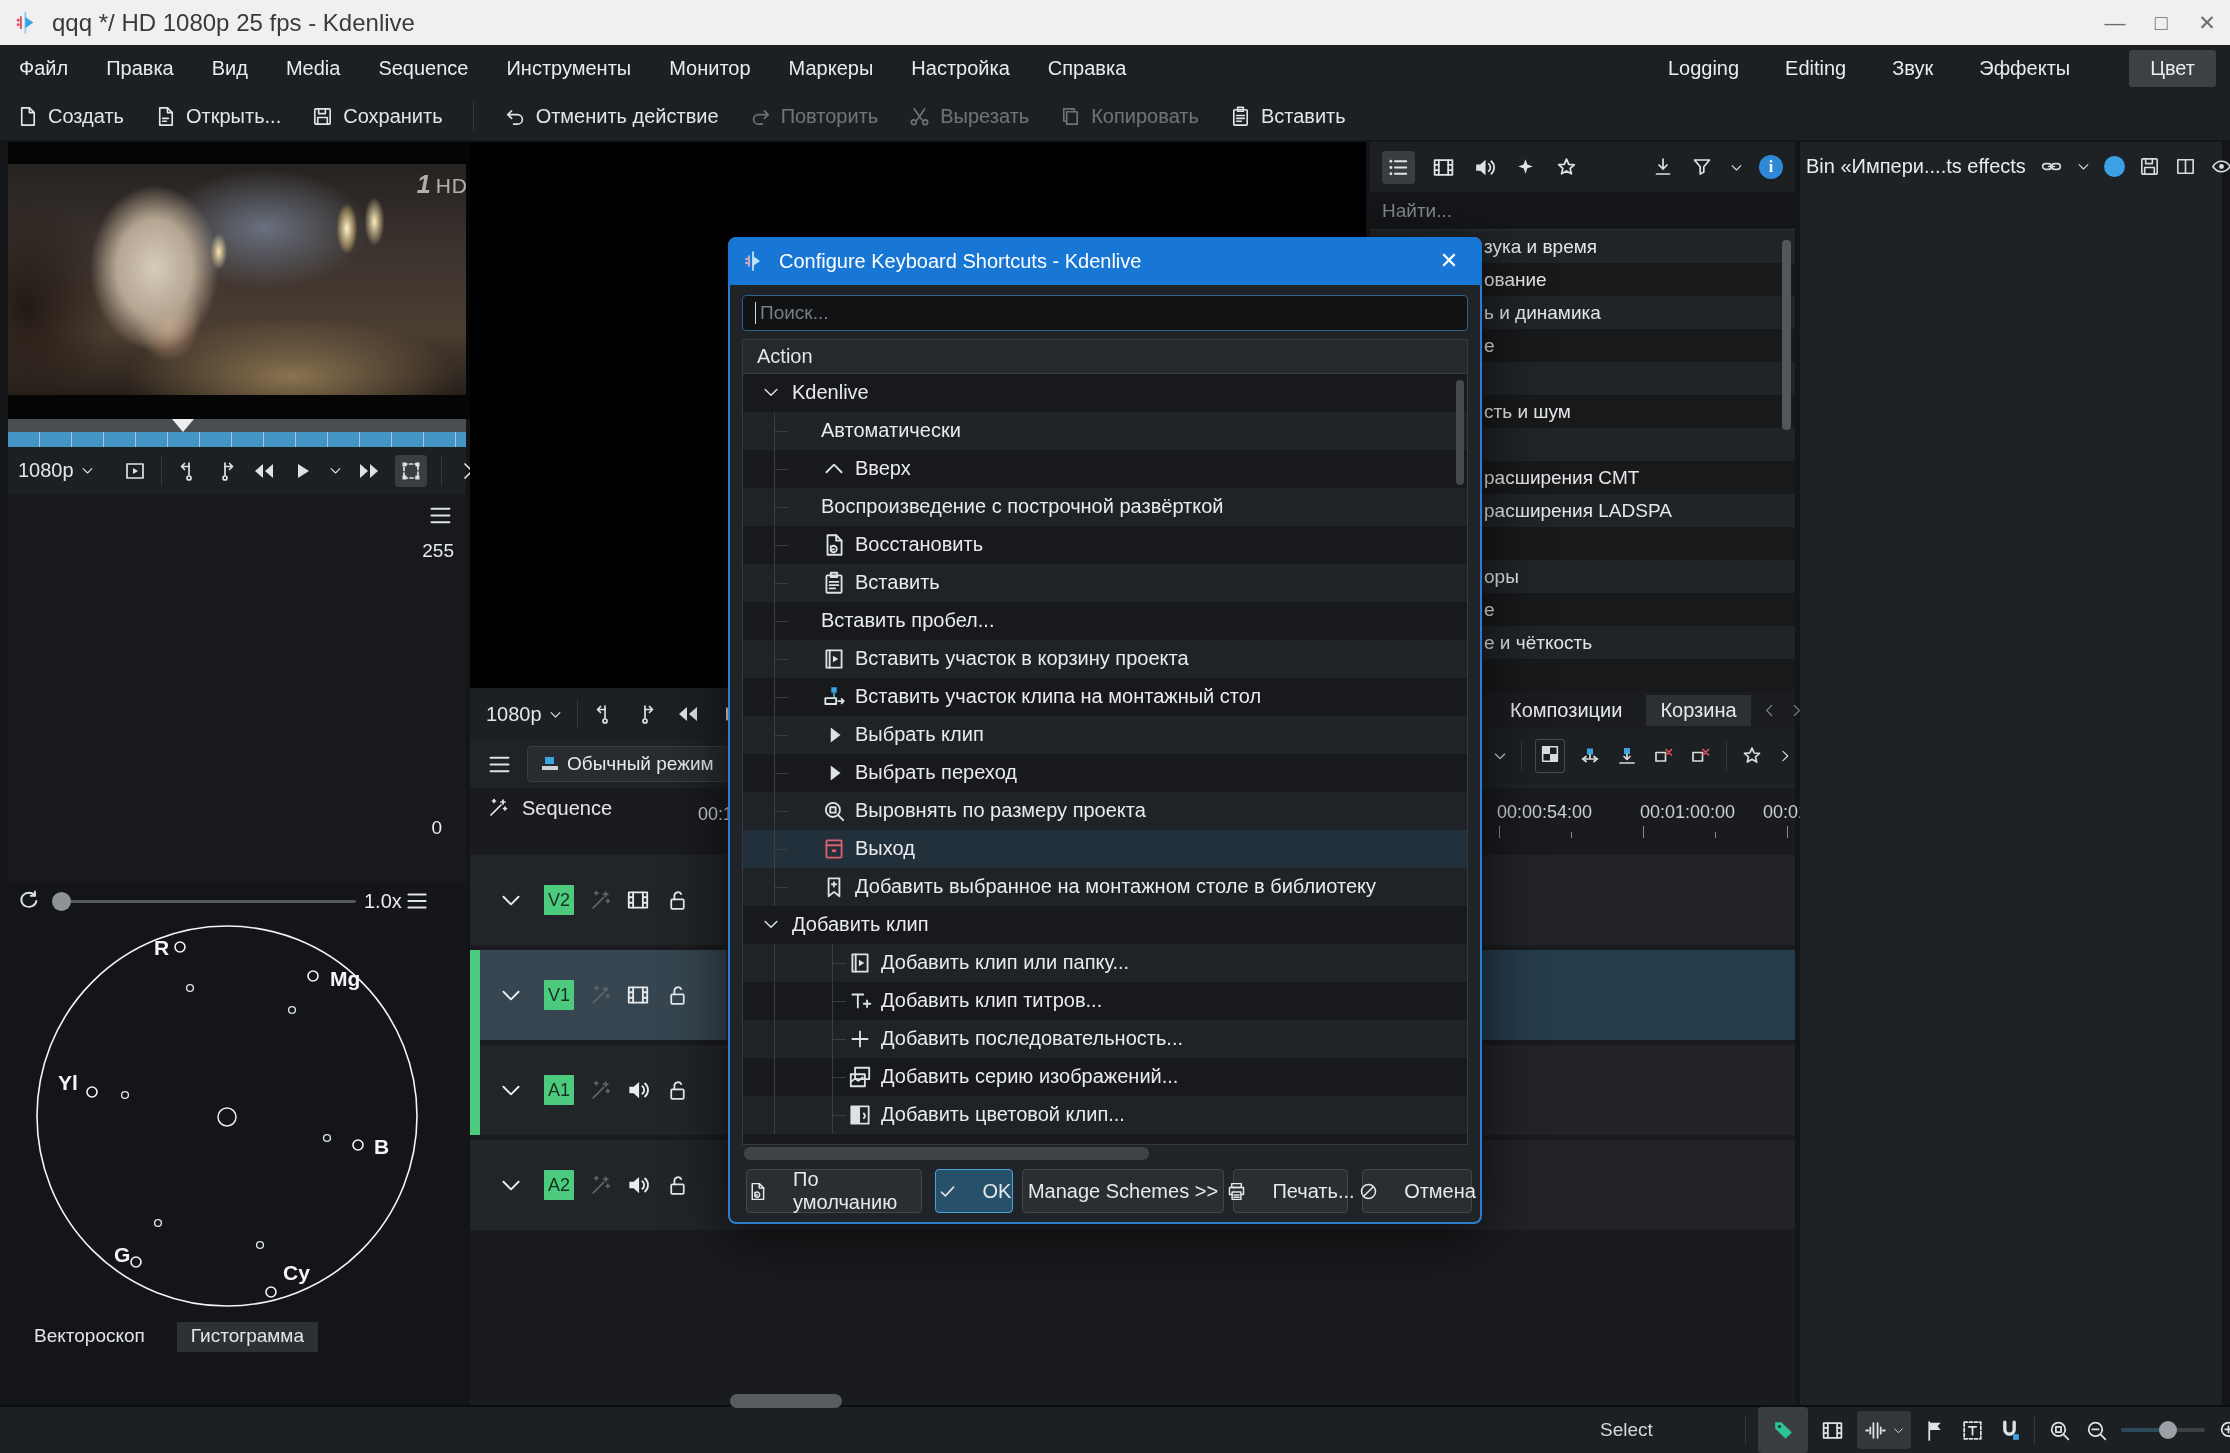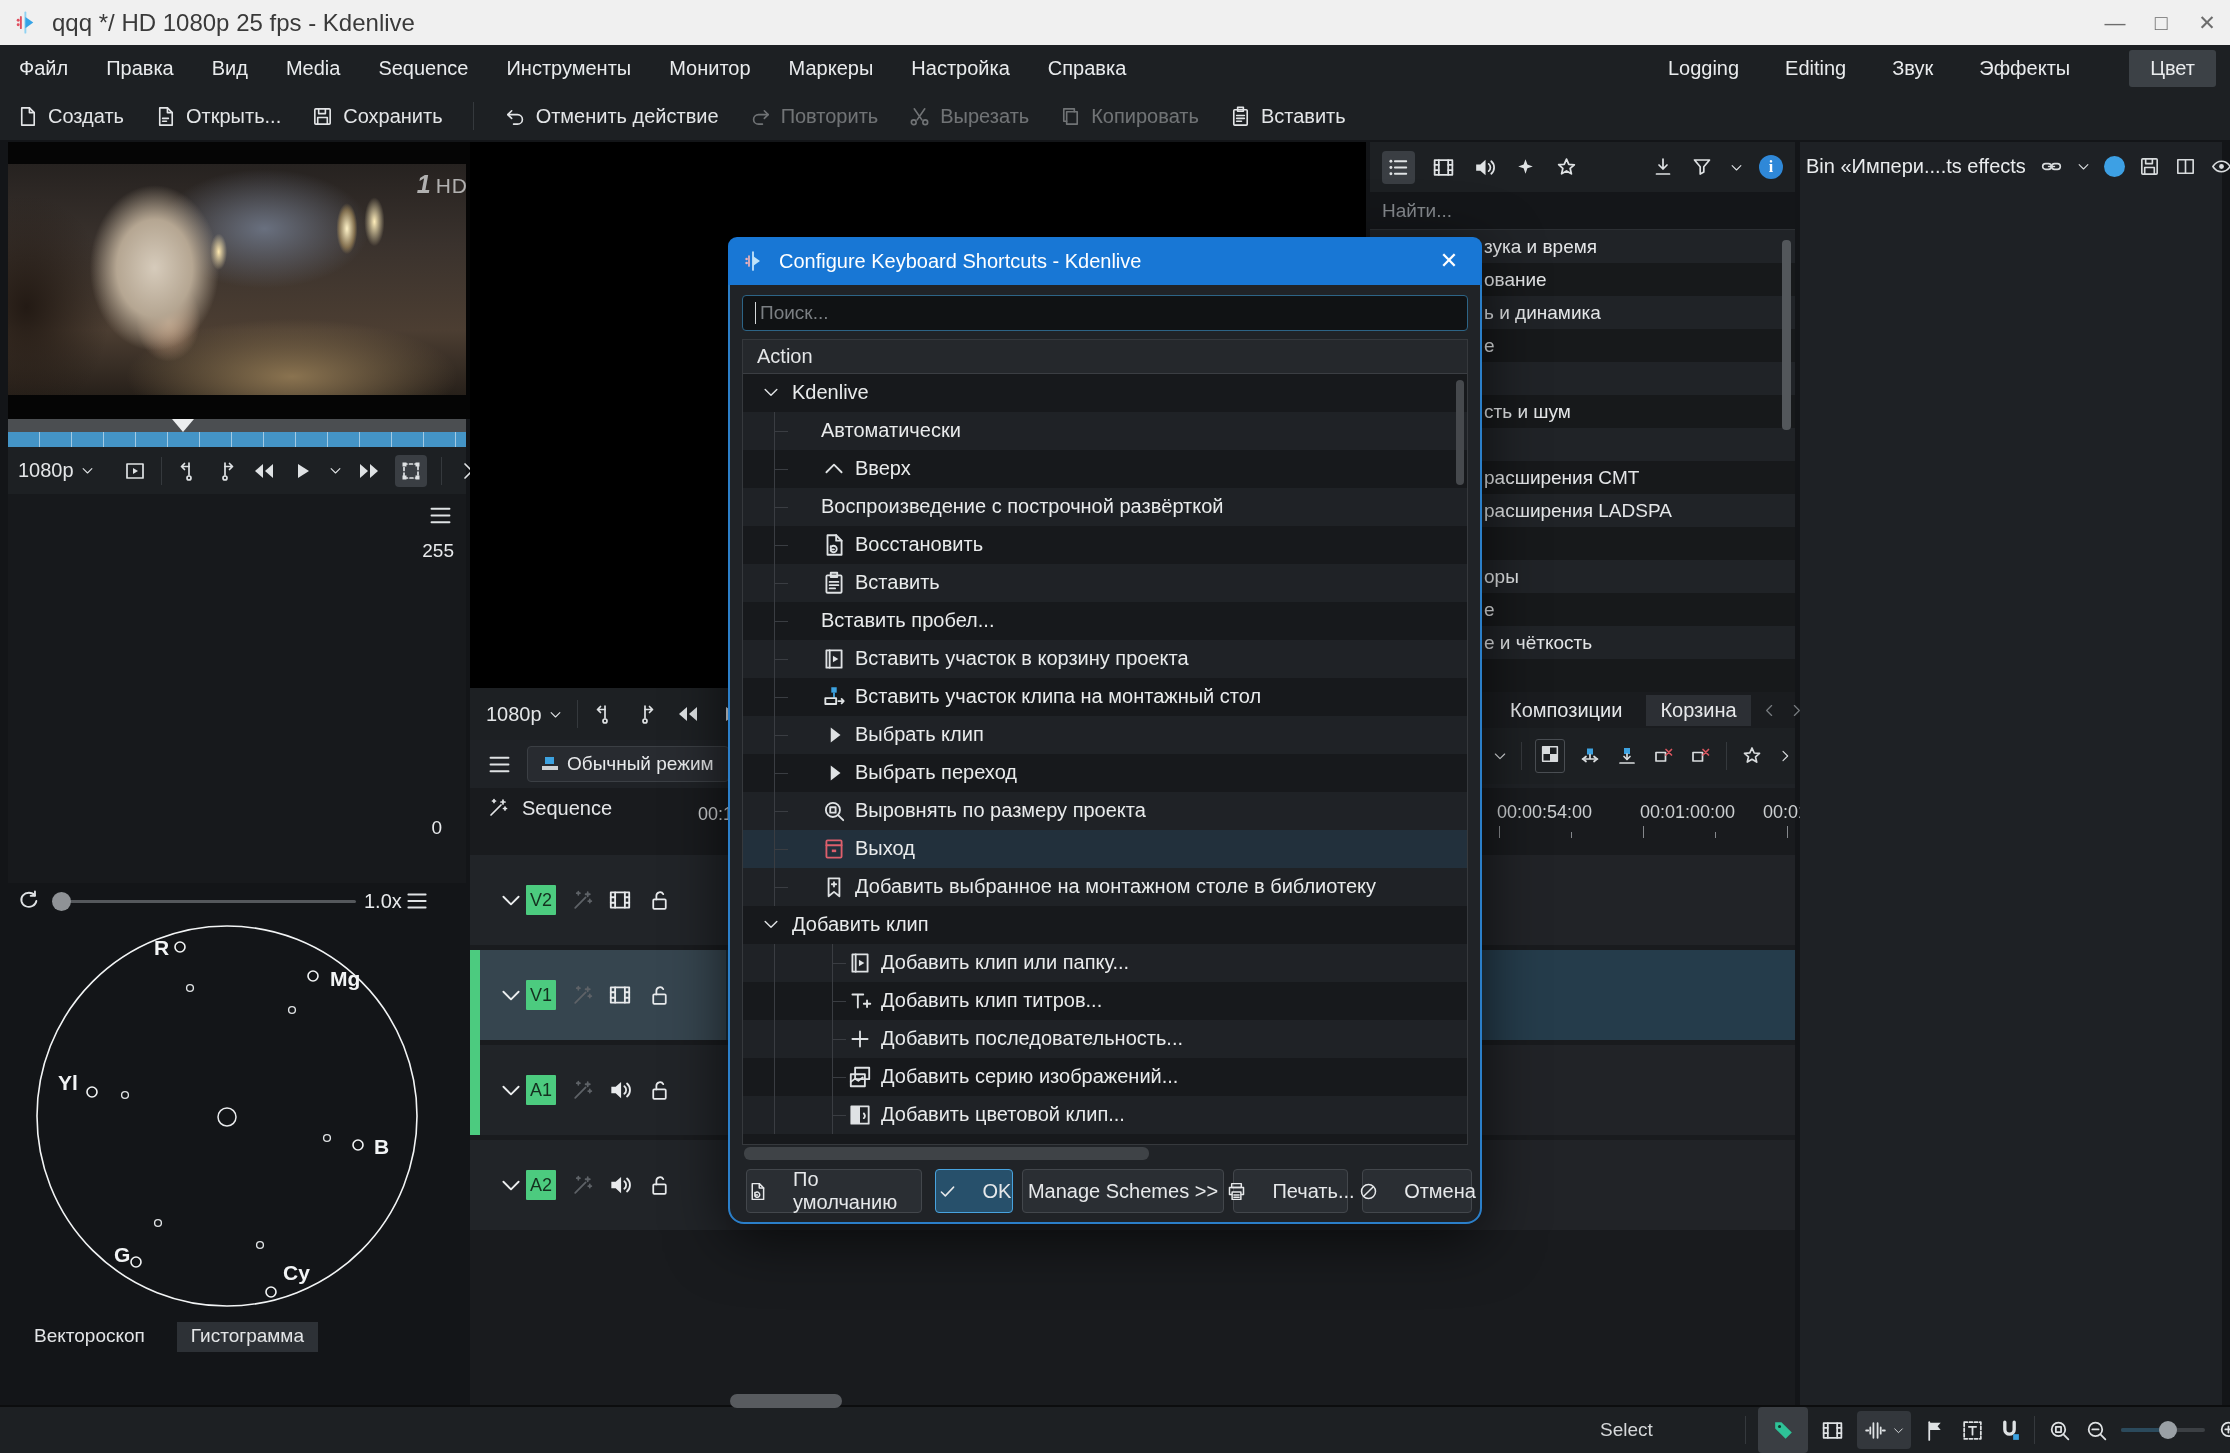--- a/index.html
+++ b/index.html
@@ -76,21 +76,21 @@
   #modebtn .mclip:after{content:"";position:absolute;left:0;top:9px;width:16px;height:4px;background:#cfd2d4;}
   #timeline{left:470px;top:788px;width:1325px;height:617px;background:#191b1e;}
   #seqtab{position:absolute;left:16px;top:8px;display:flex;align-items:center;gap:12px;font-size:20px;color:#e4e6e8;}
   #seqtab .ic{width:24px;height:24px;}
   #ruler-left{position:absolute;left:228px;top:16px;font-size:18px;color:#cdd0d2;}
   .rlabel{position:absolute;top:14px;font-size:18px;color:#cdd0d2;}
   .rtick{position:absolute;width:1px;background:#85888c;}
   .thead{position:absolute;left:0;width:256px;height:90px;background:#212428;display:flex;align-items:center;}
   .thead.sel{background:var(--sel-header);}
   .thead .chev{width:26px;height:26px;margin-left:28px;color:#eceeef;}
-  .badge{width:30px;height:30px;margin-left:2px;background:var(--track-green);color:#14301f;font-size:18px;display:flex;align-items:center;justify-content:center;border-radius:1px;}
+  .badge{width:30px;height:30px;margin-left:20px;background:var(--track-green);color:#14301f;font-size:18px;display:flex;align-items:center;justify-content:center;border-radius:1px;}
   .thead .wand{width:25px;height:25px;margin-left:14px;color:#5e6267;}
   .thead .med{width:26px;height:26px;margin-left:12px;color:#e8eaec;}
   .thead .lk{width:25px;height:25px;margin-left:14px;color:#e8eaec;}
   .tbody-row{position:absolute;left:256px;width:1069px;height:90px;background:#212327;}
   .tbody-row.sel{background:var(--sel-row);background-image:linear-gradient(90deg,rgba(10,20,28,.35),rgba(10,20,28,0) 120px);}
   #greenbar{left:470px;top:950px;width:10px;height:185px;background:var(--track-green);z-index:3;}
   #tl-hscroll{left:730px;top:1394px;width:112px;height:14px;border-radius:7px;background:#585b5f;z-index:3;}
   
   #fxbar{left:1370px;top:142px;width:425px;height:50px;background:var(--chrome-bg);display:flex;align-items:center;gap:16px;padding:0 12px;box-sizing:border-box;}
   #fxbar .ic{width:25px;height:25px;color:#dfe2e4;}
@@ -120,21 +120,21 @@
   #statusbar .sel-label{position:absolute;left:1600px;top:12px;font-size:19px;color:#d5d7d9;}
   #tools{position:absolute;left:1745px;top:0;height:46px;display:flex;align-items:center;gap:12px;}
   #tools .ic{width:25px;height:25px;color:#dfe2e4;}
   #tools .pressbtn{width:42px;height:38px;}
   #tools .grpbtn{background:#33373c;border-radius:4px;height:38px;display:flex;align-items:center;padding:0 6px;gap:4px;}
   #tools .slider{position:relative;width:84px;height:20px;}
   #tools .slider .track{position:absolute;left:0;top:8px;width:84px;height:4px;background:#3c4044;border-radius:2px;}
   #tools .slider .track:before{content:"";position:absolute;left:0;top:0;width:44px;height:4px;background:#2b4a5c;border-radius:2px;}
   #tools .slider .thumb{position:absolute;left:38px;top:1px;width:18px;height:18px;border-radius:50%;background:#9aa0a5;}
   
-  #dialog{left:728px;top:237px;width:754px;height:987px;background:#202327;border:2px solid var(--dialog-border);border-radius:16px;box-shadow:0 14px 60px rgba(0,0,0,.65);z-index:50;box-sizing:border-box;}
+  #dialog{left:728px;top:237px;width:754px;height:987px;background:#202327;border:2px solid var(--dialog-border);border-radius:8px;box-shadow:0 14px 60px rgba(0,0,0,.65);z-index:50;box-sizing:border-box;}
   #dlg-title{position:absolute;left:-2px;top:-2px;width:754px;height:48px;background:var(--accent);border-radius:9px 9px 0 0;display:flex;align-items:center;}
   #dlg-title .ic{width:24px;height:24px;margin-left:14px;}
   #dlg-title .t{font-size:20px;color:#fff;margin-left:13px;}
   #dlg-close{margin-left:auto;margin-right:16px;color:#fff;font-size:22px;width:34px;height:34px;display:flex;align-items:center;justify-content:center;}
   #dlg-search{position:absolute;left:12px;top:56px;width:726px;height:36px;background:#101214;border:1.5px solid #2d6486;border-radius:4px;box-sizing:border-box;display:flex;align-items:center;font-size:19px;color:#7b7f83;padding-left:12px;}
   #dlg-search .caret{width:1px;height:22px;background:#d4d7d9;margin-right:4px;}
   #dlg-list{position:absolute;left:12px;top:100px;width:726px;height:806px;border:1px solid #36393d;background:#17191c;box-sizing:border-box;overflow:hidden;}
   #dlg-colhead{position:absolute;left:0;top:0;width:724px;height:34px;background:#25282c;border-bottom:1px solid #3b3e43;font-size:20px;display:flex;align-items:center;padding-left:14px;box-sizing:border-box;color:#e3e5e7;}
   .drow{position:absolute;left:0;width:724px;height:38px;font-size:20px;color:#e9ebec;}
   .drow.alt{background:#1f2226;}

